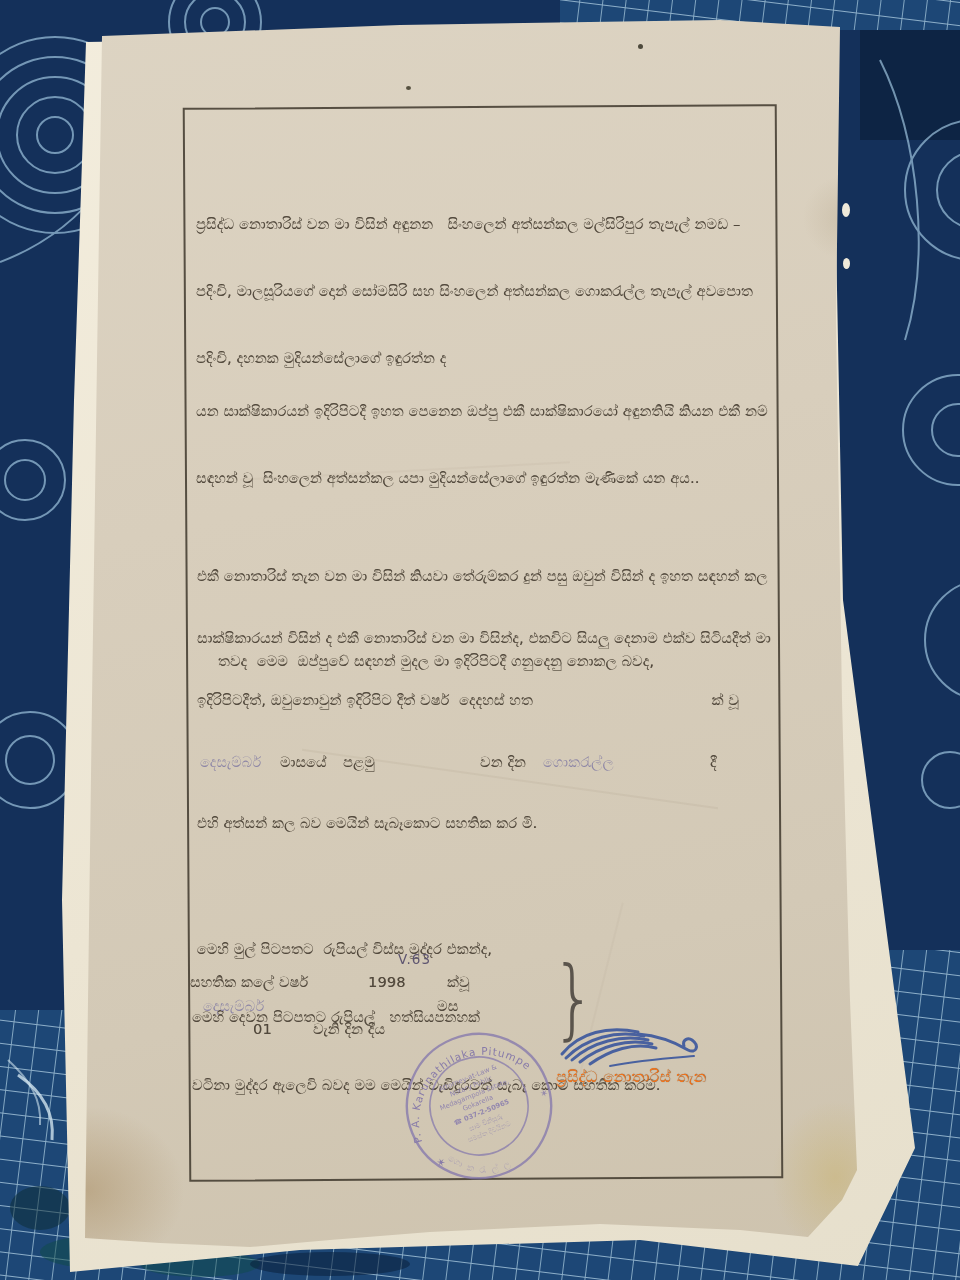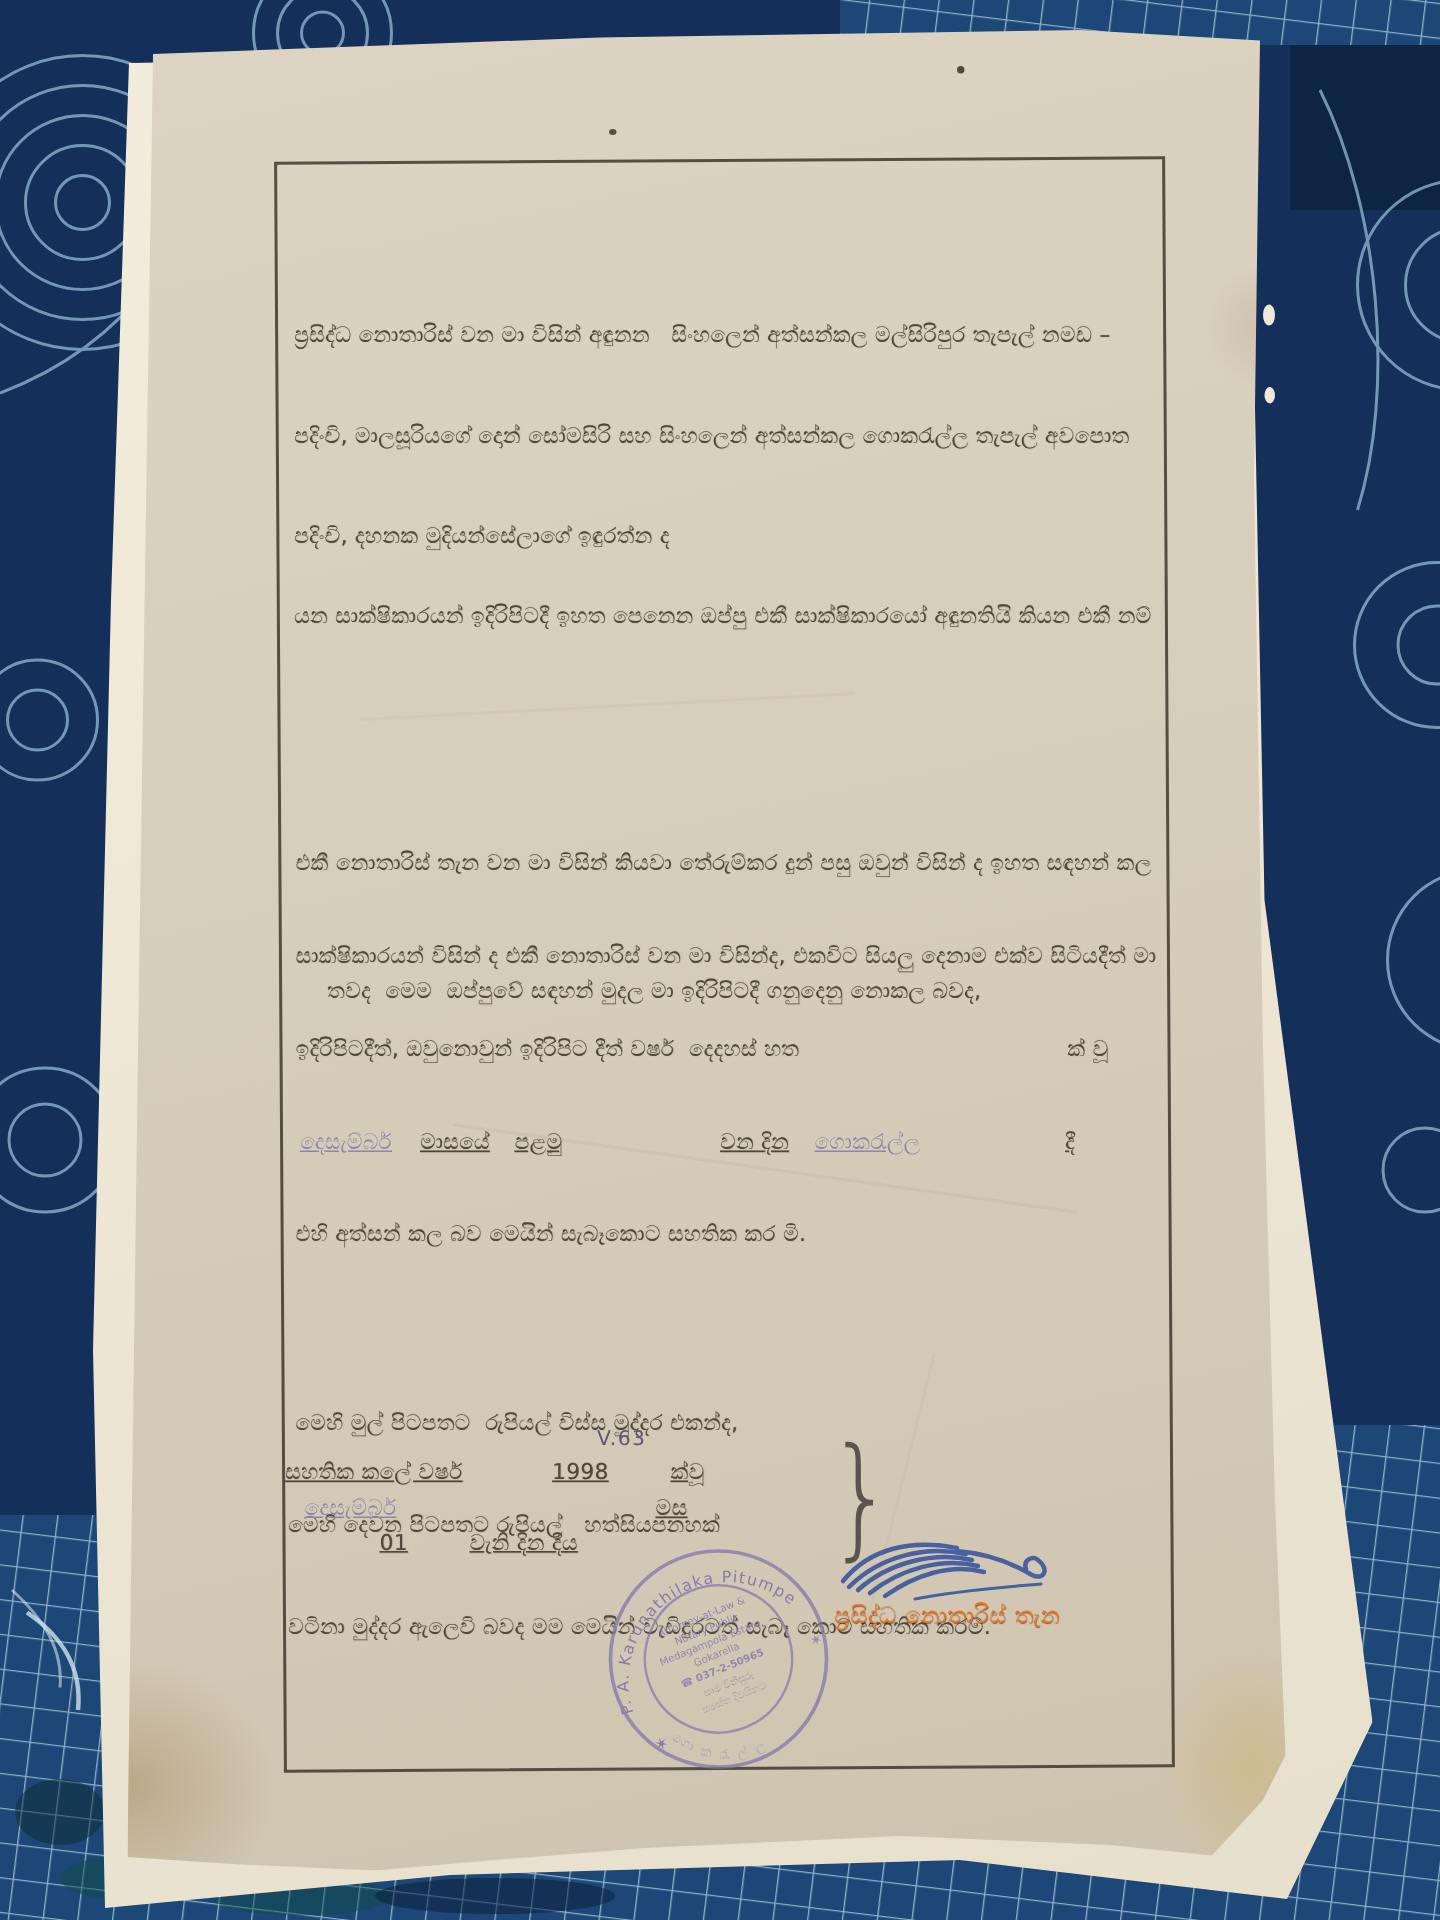--- a/index.html
+++ b/index.html
@@ -27,21 +27,21 @@
   
   .typed{color:#51483c;font-size:14.5px;letter-spacing:.2px;white-space:pre;
          text-shadow:.3px .3px .6px rgba(70,60,45,.55);}
   .tblock .tline{white-space:pre;}
   #p1,#p2{line-height:22.4px;}
   #p3{line-height:20.6px;}
   #certify{line-height:22.6px;}
   .faint{color:#8d86a6;text-shadow:none;}
   .gapline{display:flex;width:542px;gap:44px;}
   .gapline .right{margin-left:auto;}
-  .tok{position:absolute;top:0;white-space:pre;text-decoration:underline;}
+  .tok{position:absolute;top:0;white-space:pre;}
   #vnote{font-size:13.5px;color:#5e5570;letter-spacing:1px;text-shadow:none;}
   #brace{font-size:88px;font-weight:200;color:rgba(69,64,58,.85);line-height:80px;
          transform:scaleX(.8);}
   #caption{font-size:15.5px;letter-spacing:.4px;color:#f97316;
            text-shadow:.4px .4px .7px rgba(60,52,40,.7);}
 </style>
 </head>
 <body>
 
 <svg class="abs" width="960" height="1280" viewBox="0 0 960 1280" style="left:0;top:0">
@@ -103,20 +103,21 @@
 <div id="frame" class="abs"></div>
 
 <div id="p1" class="abs typed tblock" style="left:196px;top:168px;">
   <div class="tline">ප්‍රසිද්ධ නොතාරිස් වන මා විසින් අඳුනන   සිංහලෙන් අත්සන්කල මල්සිරිපුර තැපැල් නමඩ –</div>
   <div class="tline">පදිංචි, මාලසූරියගේ දොන් සෝමසිරි සහ සිංහලෙන් අත්සන්කල ගොකරැල්ල තැපැල් අවපොත</div>
   <div class="tline">පදිංචි, දහනක මුදියන්සේලාගේ ඉඳුරත්න ද</div>
 </div>
 
 <div id="p2" class="abs typed tblock" style="left:196px;top:355px;">
   <div class="tline">යන සාක්ෂිකාරයන් ඉදිරිපිටදී ඉහත පෙනෙන ඔප්පු එකී සාක්ෂිකාරයෝ අඳුනතියි කියන එකී නම්</div>
+  <div class="tline">සඳහන් වූ  සිංහලෙන් අත්සන්කල යපා මුදියන්සේලාගේ ඉඳුරත්න මැණිකේ යන අය..</div>
 </div>
 
 <div id="p3" class="abs typed tblock" style="left:197px;top:525px;">
   <div class="tline">එකී නොතාරිස් තැන වන මා විසින් කියවා තේරුම්කර දුන් පසු ඔවුන් විසින් ද ඉහත සඳහන් කල</div>
   <div class="tline">සාක්ෂිකාරයන් විසින් ද එකී නොතාරිස් වන මා විසින්ද, එකවිට සියලු දෙනාම එක්ව සිටියදීත් මා</div>
   <div class="tline gapline">
     <span>ඉදිරිපිටදීත්, ඔවුනොවුන් ඉදිරිපිට දීත් වර්ෂ  දෙදහස් හත</span>
     <span class="right">ක් වූ</span>
   </div>
   <div class="tline" style="position:relative;width:542px;height:20.6px;">

